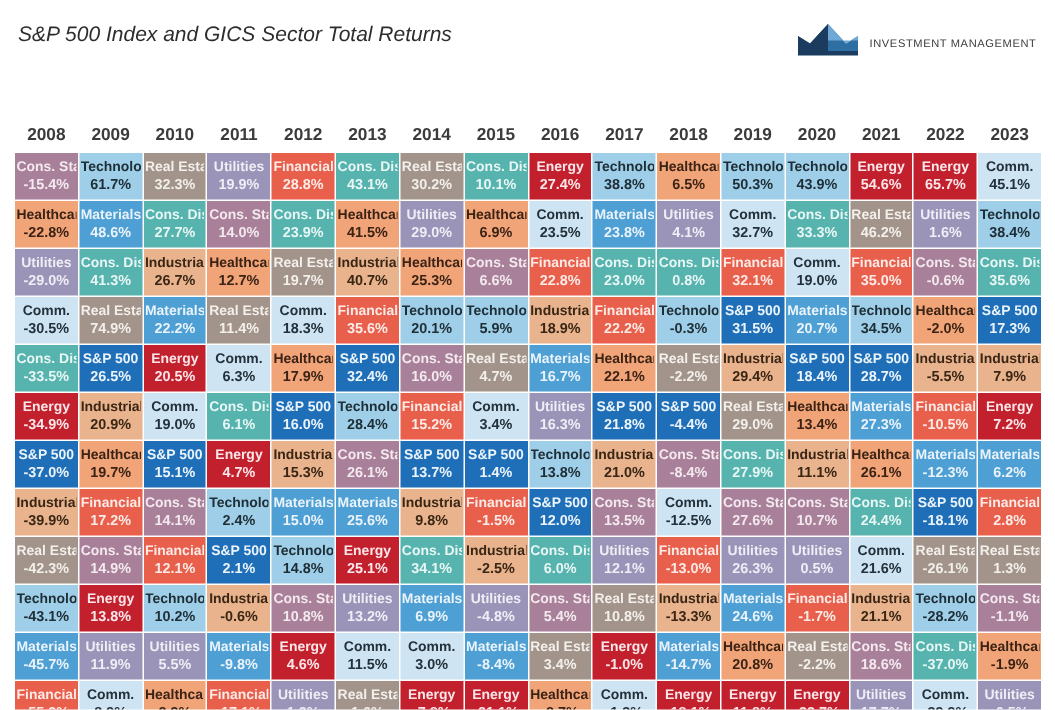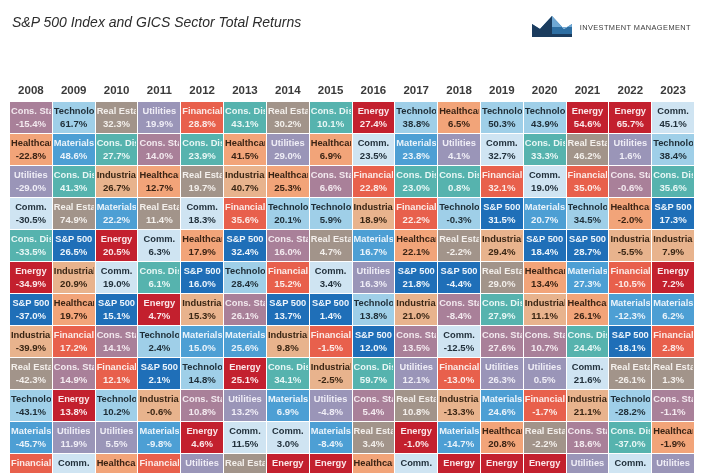--- a/index.html
+++ b/index.html
@@ -722,21 +722,21 @@
             <td style="background: rgb(86, 179, 174); color: rgb(232, 247, 245);">
               <span class="cell-sector">Cons. Disc.</span>
               <span class="cell-value">34.1%</span>
             </td>
             <td style="background: rgb(232, 179, 141); color: rgb(58, 38, 20);">
               <span class="cell-sector">Industrials</span>
               <span class="cell-value">-2.5%</span>
             </td>
             <td style="background: rgb(86, 179, 174); color: rgb(232, 247, 245);">
               <span class="cell-sector">Cons. Disc.</span>
-              <span class="cell-value">59.7%</span>
+              <span class="cell-value">6.0%</span>
             </td>
             <td style="background: rgb(154, 149, 184); color: rgb(239, 237, 246);">
               <span class="cell-sector">Utilities</span>
               <span class="cell-value">12.1%</span>
             </td>
             <td style="background: rgb(232, 96, 76); color: rgb(251, 234, 231);">
               <span class="cell-sector">Financials</span>
               <span class="cell-value">-13.0%</span>
             </td>
             <td style="background: rgb(154, 149, 184); color: rgb(239, 237, 246);">

